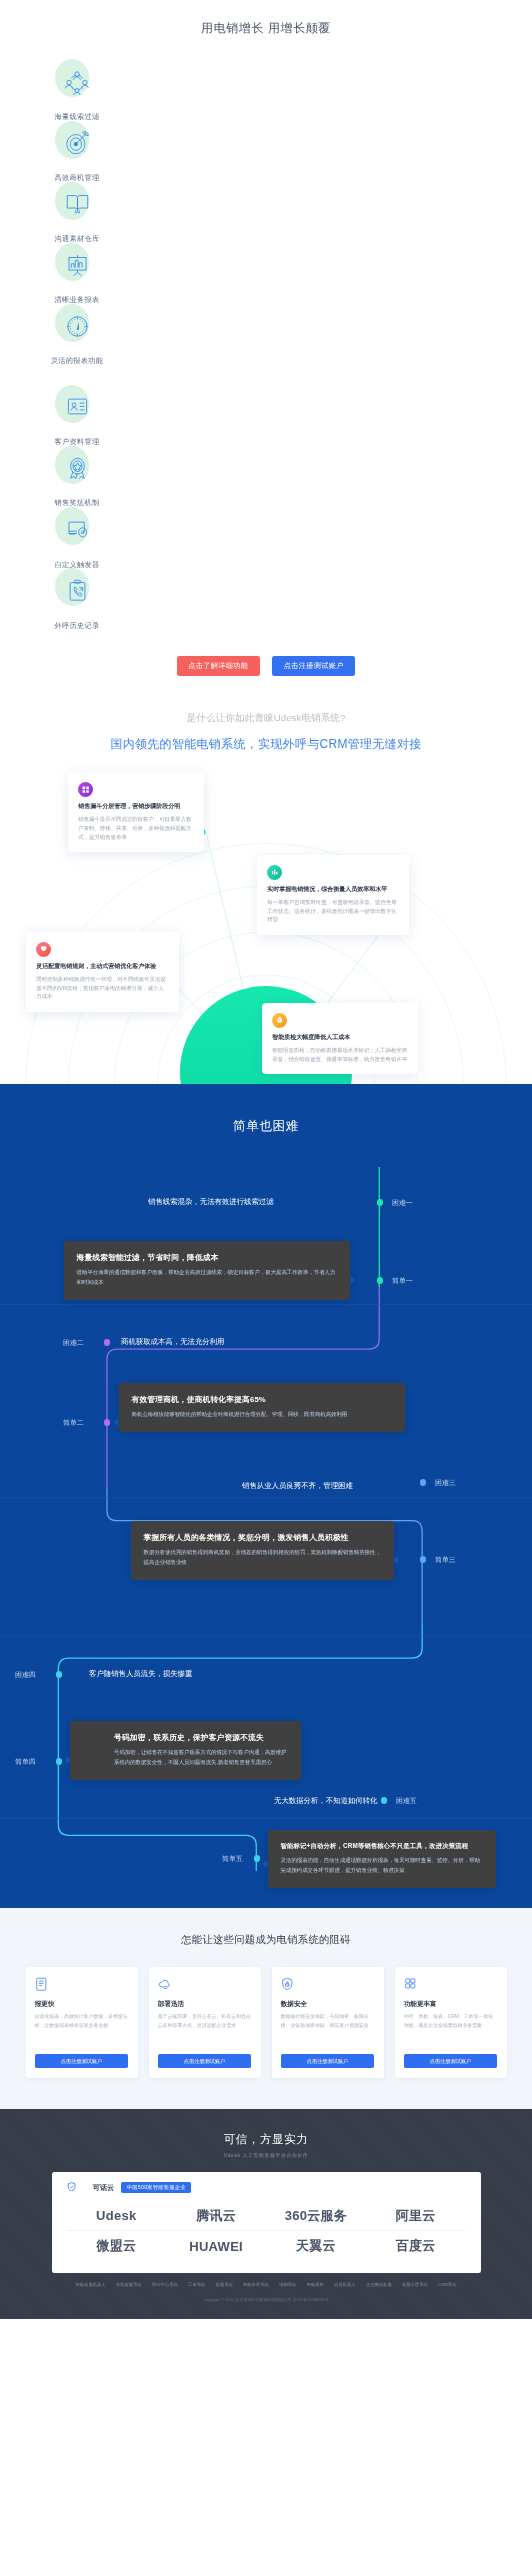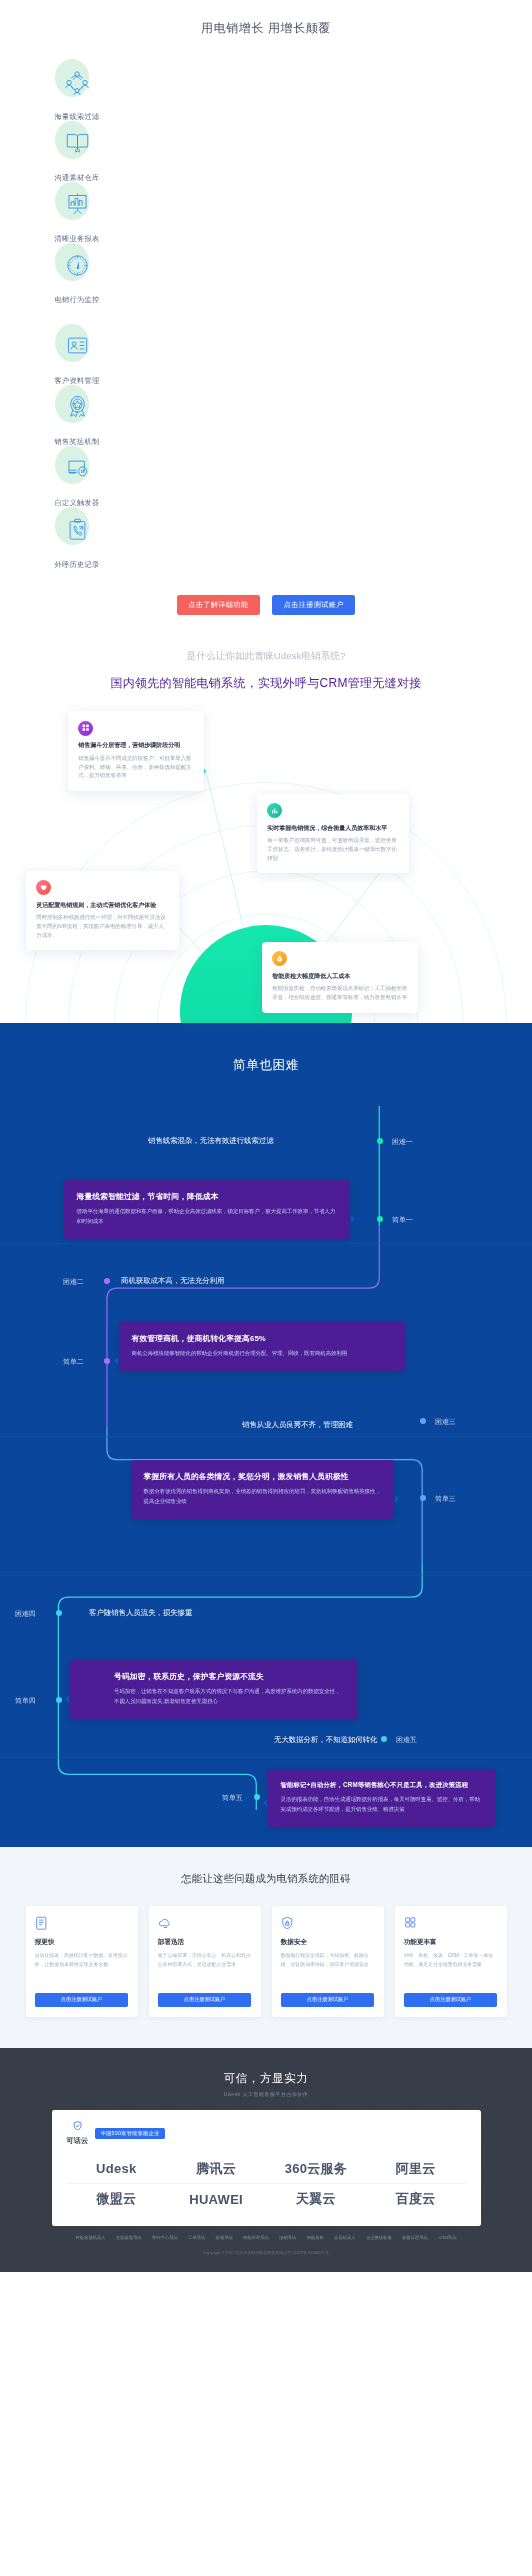--- a/index.html
+++ b/index.html
@@ -37,21 +37,21 @@
     border:none; border-radius:2.3px; color:#fff; font-size:7.2px;
     padding:5.2px 11.5px; cursor:pointer; letter-spacing:0.3px;
     font-family:inherit;
   }
   .btn-red { background:#f5625e; }
   .btn-blue { background:#3470f0; }
 
   
   .sec-why { padding:27.5px 0 0; background:#fff; position:relative; overflow:hidden; }
   .why-sub { text-align:center; font-size:9.7px; color:#b9bec7; margin-bottom:11.5px; }
-  .why-main { text-align:center; font-size:12px; color:#4c1d95; font-weight:500; letter-spacing:0.3px;}
+  .why-main { text-align:center; font-size:12px; color:#3b82f6; font-weight:500; letter-spacing:0.3px;}
 
   .cards-stage {
     position:relative; height:321px; margin-top:10.3px;
   }
   .rings { position:absolute; left:0; top:0; width:532px; height:321px; }
   .fcard {
     position:absolute; background:#fff; border-radius:4px;
     box-shadow:0 2.9px 12.6px rgba(60,90,160,.13);
     padding:9.2px 10.3px 10.3px; z-index:3;
   }
@@ -85,21 +85,21 @@
   .hard {
     position:absolute; font-size:7.4px; color:#ffffff; white-space:nowrap;
   }
   .tag {
     position:absolute; font-size:6.9px; color:#c3d3ee; white-space:nowrap;
   }
   .dot {
     position:absolute; width:6.3px; height:6.3px; border-radius:50%;
   }
   .scard {
-    position:absolute; background:#4c1d95; border-radius:3.4px;
+    position:absolute; background:#404040; border-radius:3.4px;
     padding:11.5px 12.6px 12.6px; box-shadow:0 1.7px 8px rgba(0,0,0,.12);
   }
   .scard h4 { font-size:7.7px; color:#fff; font-weight:700; margin-bottom:5.2px; letter-spacing:0.2px;}
   .scard p  { font-size:5.4px; color:#bcd2ef; line-height:1.8; }
   .nub {
     position:absolute; width:0;height:0;
     border-top:4.6px solid transparent; border-bottom:4.6px solid transparent;
   }
 
   
@@ -128,21 +128,21 @@
   .trust-sub { text-align:center; font-size:4.9px; color:#8a9099; margin-top:4.6px; letter-spacing:0.6px;}
   .trust-panel {
     width:429px; margin:13.7px auto 0; background:#fff; border-radius:2.3px;
     padding:10.3px 15px 11.5px;
   }
   .tp-head { display:flex; align-items:center; gap:6.9px; margin-bottom:8px;}
   .tp-badge {
     background:#2f6ef0; color:#fff; font-size:5.2px; border-radius:1.7px;
     padding:2.3px 5.7px; letter-spacing:0.3px;
   }
-  .tp-logo-txt { font-size:7.2px; color:#2d3748; font-weight:700; display:flex; align-items:center; gap:4px;flex-direction:column;}
+  .tp-logo-txt { font-size:7.2px; color:#2d3748; font-weight:700; display:flex; align-items:center; gap:17px;}
   .logo-grid { display:flex; flex-wrap:wrap; }
   .logo-cell {
     width:25%; height:30px; display:flex; align-items:center; justify-content:center;
     font-size:13px; color:#4a5568; font-weight:700; letter-spacing:0.3px;
     border-bottom:0.6px solid #f0f2f5;
   }
   .logo-cell:nth-child(n+5) { border-bottom:none; }
   .foot-links {
     width:429px; margin:9.2px auto 0; display:flex; justify-content:center;
     flex-wrap:wrap; gap:5.7px 10.3px; padding-bottom:3.4px;
@@ -171,20 +171,33 @@
           <path d="M13 16a16 16 0 0 1 9-5" stroke-dasharray="0"></path>
           <path d="M33 16a16 16 0 0 0-8-5"></path>
           <path d="M13 32a15 15 0 0 0 8 5"></path>
           <path d="M33 32a15 15 0 0 1-8 5"></path>
         </svg>
       </div>
       <div class="icon-label">海量线索过滤</div>
     </div>
     <div class="icon-cell">
       <div class="icon-blob">
+        <svg width="26" height="26" viewBox="0 0 46 46" fill="none" stroke="#2d8cf0" stroke-width="1.5">
+          <ellipse cx="21" cy="25" rx="16" ry="17"></ellipse>
+            <ellipse cx="21" cy="25" rx="10" ry="11"></ellipse>
+          <circle cx="21" cy="25" r="3.6" fill="#2d8cf0" stroke="none"></circle>
+          <path d="M21 25 38 7"></path>
+            <path d="M33 4l6-1-1 6-5-5z"></path>
+            <path d="M38 9l5 1-1-6"></path>
+        </svg>
+      </div>
+      <div class="icon-label">高效商机管理</div>
+    </div>
+    <div class="icon-cell">
+      <div class="icon-blob">
         <svg width="25" height="25" viewBox="0 0 44 44" fill="none" stroke="#2d8cf0" stroke-width="1.5">
           <path d="M22 12v22"></path>
             <path d="M4 8h14c2 0 4 2 4 4v22c0-2-2-4-4-4H4V8z"></path>
           <path d="M40 8H26c-2 0-4 2-4 4v22c0-2 2-4 4-4h14V8z"></path>
           <path d="M19 34v5l3-2.6 3 2.6v-5"></path>
         </svg>
       </div>
       <div class="icon-label">沟通素材仓库</div>
     </div>
     <div class="icon-cell">
@@ -201,21 +214,21 @@
     </div>
     <div class="icon-cell">
       <div class="icon-blob">
         <svg width="25" height="25" viewBox="0 0 44 44" fill="none" stroke="#2d8cf0" stroke-width="1.5">
           <circle cx="22" cy="22" r="17"></circle>
             <circle cx="22" cy="22" r="13" stroke-dasharray="2 3"></circle>
           <path d="M24 14l-3 12c-.4 1.6.6 2.6 2 2.2 1.4-.4 2-1.8 1.6-3.2L24 14z" fill="#2d8cf0" stroke="none"></path>
           <path d="M22 5v3M22 36v3M5 22h3M36 22h3"></path>
         </svg>
       </div>
-      <div class="icon-label">电销行为监控</div>
+      <div class="icon-label">灵活的报表功能</div>
     </div>
   </div>
 
   <div class="icon-grid row2">
     <div class="icon-cell">
       <div class="icon-blob">
         <svg width="25" height="25" viewBox="0 0 44 44" fill="none" stroke="#2d8cf0" stroke-width="1.5">
           <rect x="6" y="9" width="32" height="26" rx="2"></rect>
           <circle cx="16" cy="19" r="3.4"></circle>
             <path d="M10.5 29c0-3 2.5-5 5.5-5s5.5 2 5.5 5"></path>
@@ -397,21 +410,21 @@
       <div class="nub" style="right:-4.6px; top:35px; border-left:4.6px solid #0e56b8;"></div>
     </div>
     <div class="dot" style="left:420px; top:389px; background:#5ba7f7;"></div>
     <div class="tag" style="left:435px; top:388px;">简单三</div>
 
     <div class="tag" style="left:15px; top:503px;">困难四</div>
     <div class="dot" style="left:56px; top:504px; background:#3fd0ee;"></div>
     <div class="hard" style="left:73px; top:502px;margin-left:16px;">客户随销售人员流失，损失惨重</div>
     <div class="tag" style="left:15px; top:590px;">简单四</div>
     <div class="dot" style="left:56px; top:591px; background:#3fd0ee;"></div>
-    <div class="scard" style="left:70px; top:554px; width:288px;padding-left:44px;">
+    <div class="scard" style="left:70px; top:554px; width:231px;padding-left:44px;">
       <h4>号码加密，联系历史，保护客户资源不流失</h4>
       <p>号码加密，让销售在不知道客户联系方式的情况下与客户沟通，高度维护系统内的数据安全性，不因人员问题而流失,新老销售更替无需担心</p>
       <div class="nub" style="left:-4.6px; top:35px; border-right:4.6px solid #0e56b8;"></div>
     </div>
 
     <div class="hard" style="left:274px; top:629px;">无大数据分析，不知道如何转化</div>
     <div class="dot" style="left:381px; top:630px; background:#3fd0ee;"></div>
     <div class="tag" style="left:396px; top:629px;">困难五</div>
     <div class="tag" style="left:222px; top:687px;">简单五</div>
     <div class="dot" style="left:254px; top:688px; background:#3fd0ee;"></div>

